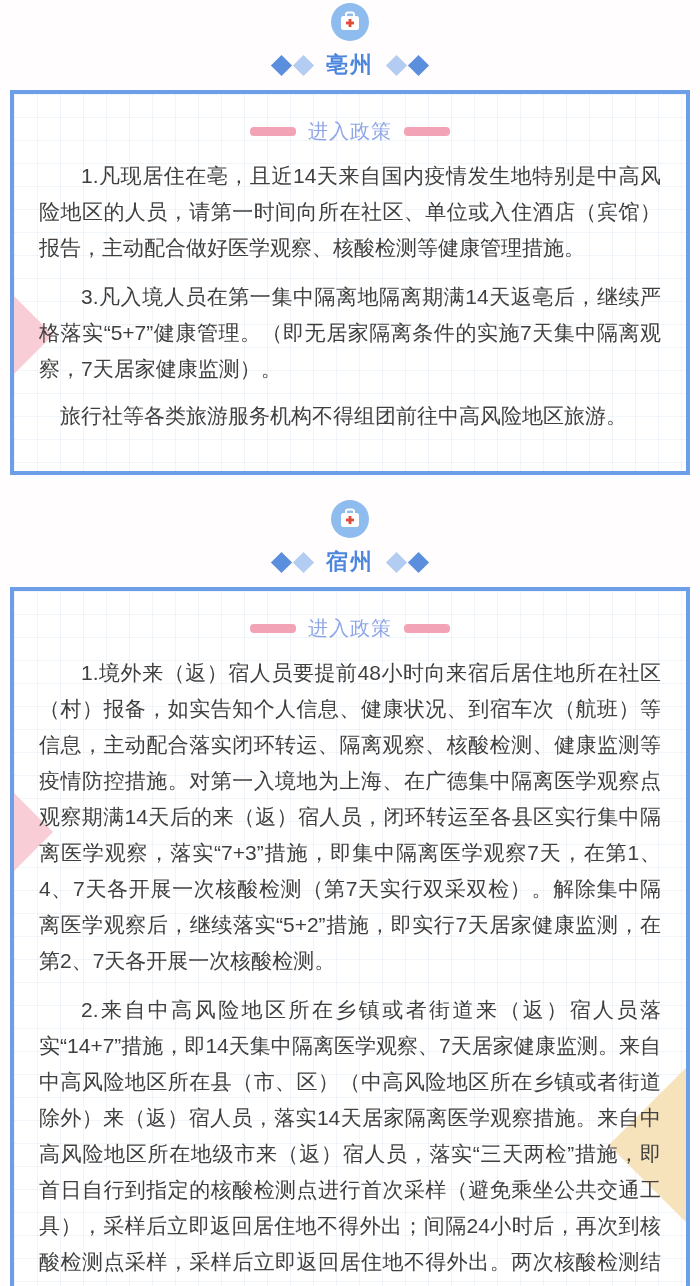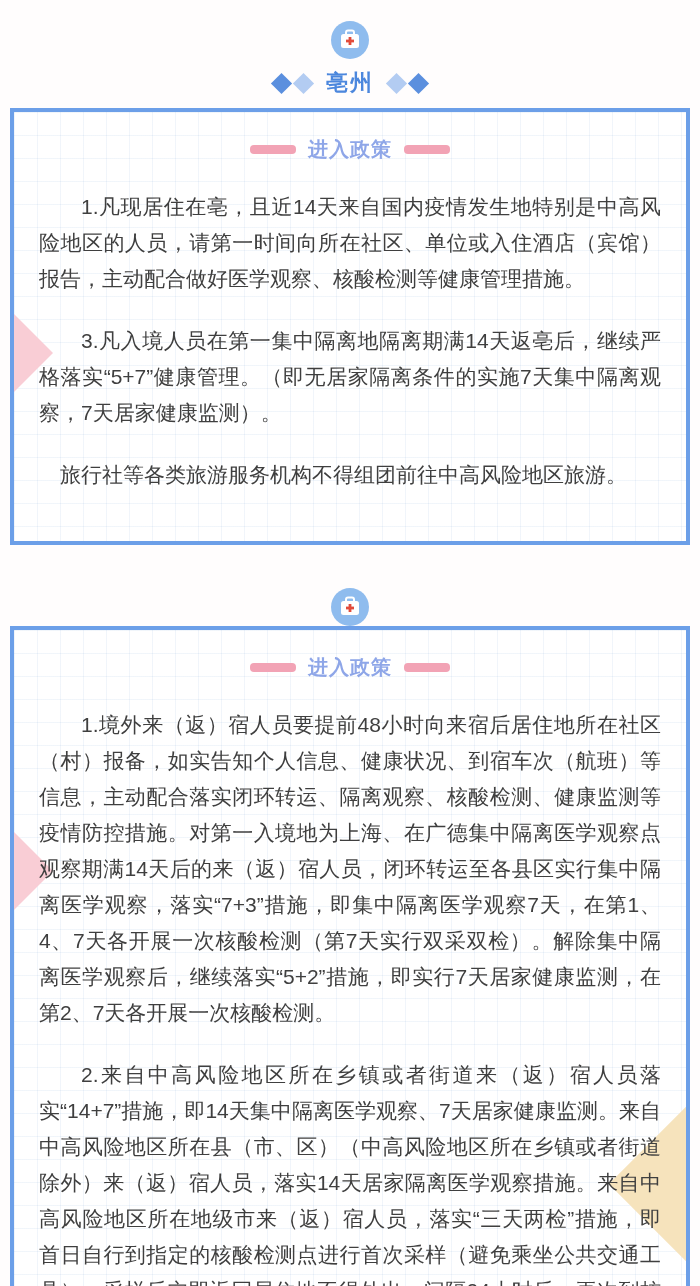--- a/index.html
+++ b/index.html
@@ -1,42 +1,42 @@
 <!DOCTYPE html>
 <html><head>
 <meta charset="utf-8">
 <style>
   * { margin:0; padding:0; box-sizing:border-box; }
   html,body { width:700px; background:#fffdfd; font-family:"Liberation Sans","DejaVu Sans",sans-serif; }
   body { position:relative; padding-bottom:6px; }
 
   
-  .city-header { text-align:center; padding-top:21px; }
+  .city-header { text-align:center; padding-top:3px; }
   .kit-icon { width:38px; height:38px; margin:0 auto; border-radius:50%; background:#8fbcee;
               display:flex; align-items:center; justify-content:center; }
   .city-row { display:flex; align-items:center; justify-content:center; gap:7px; margin-top:9px; margin-bottom:10px; }
   .city-name { font-size:22px; font-weight:bold; color:#4c87dd; letter-spacing:2px; padding:0 8px; }
   .dia { width:15px; height:15px; transform:rotate(45deg); display:inline-block; }
   .dia.dark  { background:#5b8fde; }
   .dia.light { background:#b3ccf2; }
 
   
   .card { position:relative; margin:0 10px 22px 10px; border:4px solid #6c9fe8;
           background-color:#ffffff; overflow:hidden;
           background-image:
             linear-gradient(rgba(160,190,225,.15) 1px, transparent 1px),
             linear-gradient(90deg, rgba(160,190,225,.15) 1px, transparent 1px);
           background-size:23px 23px;
           padding:16px 25px 22px 25px; }
   .sec-title { display:flex; align-items:center; justify-content:center; gap:12px; margin:8px 0 6px 0; }
   .sec-title .bar { width:46px; height:9px; border-radius:4px; background:#f2a3b5; }
-  .sec-title .txt { font-size:20px; font-weight:bold; color:#8ea6e8; letter-spacing:1px; }
-  .card p { font-size:21px; line-height:36px; color:#3f3f3f; text-align:justify; margin:26px 0; position:relative; z-index:2; }
+  .sec-title .txt { font-size:20px; font-weight:normal; color:#8ea6e8; letter-spacing:1px; }
+  .card p { font-size:21px; line-height:36px; color:#3f3f3f; text-align:justify; margin:13px 0; position:relative; z-index:2; }
   .indent2 { text-indent:2em; }
-  .indent1 { text-indent:1em; }
+  .indent1 { text-indent:1em;font-family:Liberation Mono, monospace; }
 
   
   .deco { position:absolute; transform:rotate(45deg); z-index:1; }
   .deco.pink   { width:58px; height:58px; background:#f9cdd5; left:-31px; }
   .deco.yellow { width:112px; height:112px; background:#f6e3bc; right:-58px; }
   .card1-pink  { top:212px; }
   .card2-pink  { top:212px; }
   .card2-yellow{ top:498px; }
 </style>
 </head>
@@ -76,20 +76,27 @@
 
 <div class="city-header">
   <div class="kit-icon">
     <svg width="24" height="24" viewBox="0 0 24 24">
       <path d="M8 6 v-1.5 a2 2 0 0 1 2-2 h4 a2 2 0 0 1 2 2 V6" fill="none" stroke="#ffffff" stroke-width="2"></path>
       <rect x="3" y="6" width="18" height="14" rx="2.5" fill="#ffffff"></rect>
       <rect x="10.6" y="9" width="2.8" height="8" fill="#e24b3b"></rect>
       <rect x="8" y="11.6" width="8" height="2.8" fill="#e24b3b"></rect>
     </svg>
   </div>
+  <div class="city-row">
+    <span class="dia dark"></span>
+    <span class="dia light"></span>
+    <span class="city-name">宿州</span>
+    <span class="dia light"></span>
+    <span class="dia dark"></span>
+  </div>
 </div>
 
 <div class="card" style="margin-bottom:14px;">
   <span class="deco pink card2-pink"></span>
   <span class="deco yellow card2-yellow"></span>
 
   <div class="sec-title">
     <span class="bar"></span>
     <span class="txt">进入政策</span>
     <span class="bar"></span>

